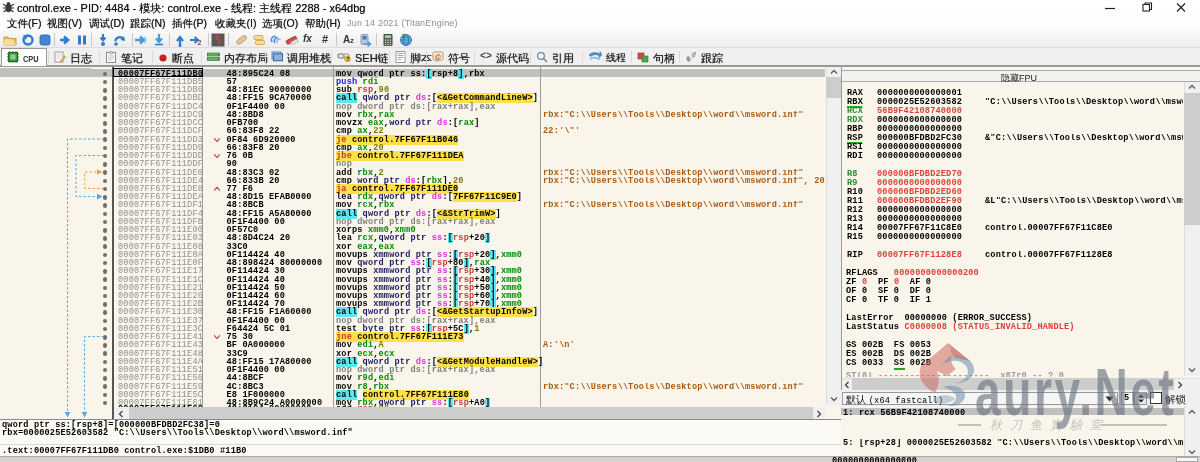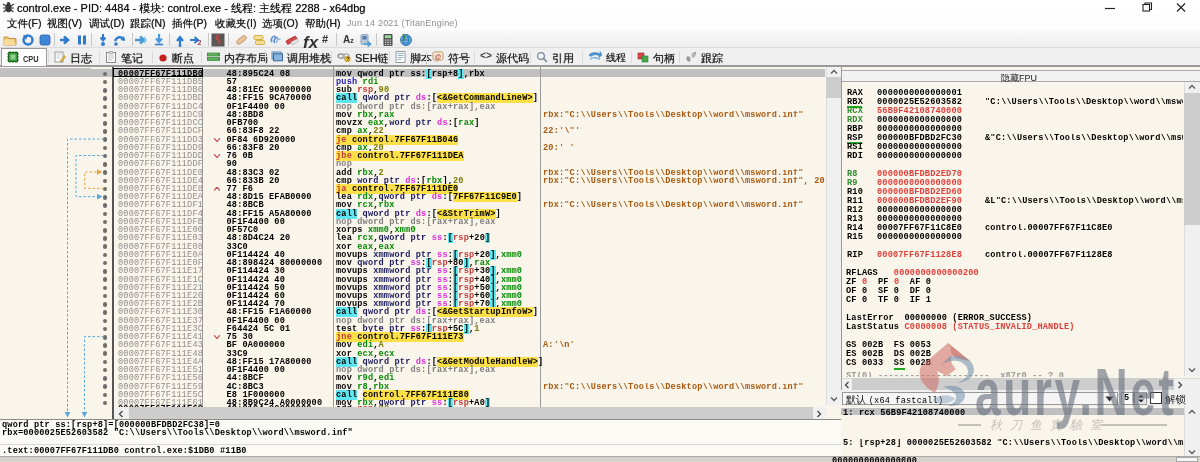--- a/index.html
+++ b/index.html
@@ -108,21 +108,21 @@
       <rect x="3.5" y="7.5" width="9" height="4" rx="1" fill="#f5de8e" stroke="#caa23c" stroke-width="0.8"></rect>
     </svg>
 <svg class="a" style="left:269px;top:33px" width="14" height="14" viewBox="0 0 14 14">
       <path d="M3 9 C1 6, 4 2, 7 4 M6 10 C4 8, 6 4, 9 5" stroke="#5a92d8" stroke-width="1.6" fill="none"></path>
       <path d="M8 10 C7 8, 9 5, 11.5 6.5" stroke="#9ab8d8" stroke-width="1.6" fill="none"></path>
     </svg>
 <svg class="a" style="left:285px;top:33px" width="14" height="14" viewBox="0 0 14 14">
       <rect x="1" y="5" width="11" height="4" rx="1" transform="rotate(-28 7 7)" fill="#d84848" stroke="#a82828" stroke-width="0.7"></rect>
       <rect x="6" y="7.6" width="7" height="3" transform="rotate(-28 9 9)" fill="#e8e8e8" stroke="#999" stroke-width="0.5"></rect>
     </svg>
-<div class="a" style="left:303px;top:33px;font-size:17px;font-style:italic;font-weight:bold;color:#333;font-family:'Liberation Sans',sans-serif">fx</div>
+<div class="a" style="left:303px;top:33px;font-size:10px;font-style:italic;font-weight:bold;color:#333;font-family:'Liberation Sans',sans-serif">fx</div>
 <div class="a" style="left:322px;top:33px;font-size:11px;font-weight:bold;color:#333">#</div>
 <div class="a" style="left:343px;top:34px;font-size:10px;font-weight:bold;color:#333">A<span style="font-size:7px">z</span></div>
 <svg class="a" style="left:358px;top:33px" width="14" height="14" viewBox="0 0 14 14">
       <rect x="3" y="1.5" width="7" height="10" rx="1.2" fill="#b8cad8" stroke="#7a92a8" stroke-width="0.8"></rect>
       <rect x="4.5" y="3" width="4" height="3.5" fill="#4a7ab0"></rect>
       <path d="M6 11 L12 11 M9.5 8.5 L12.5 11 L9.5 13.5" stroke="#4a9ad9" stroke-width="1.6" fill="none"></path>
     </svg>
 <svg class="a" style="left:381px;top:33px" width="14" height="14" viewBox="0 0 14 14">
       <rect x="2.5" y="1" width="9" height="12" rx="1" fill="#484848"></rect>
       <rect x="3.8" y="2.2" width="6.4" height="3" fill="#9ad89a"></rect>
@@ -269,21 +269,20 @@
 <div class="a m br" style="left:543px;top:127.41px;width:282px;overflow:hidden">22:'\"'</div>
 <div class="a m" style="left:118px;top:135.64px;font-weight:normal;color:#8f8f8f">00007FF67F111DD3</div>
 <div class="a m" style="left:226.5px;top:135.64px">0F84 6D920000</div>
 <svg class="a" style="left:214px;top:137.64px" width="6" height="4" viewBox="0 0 5 3.2">
       <path d="M0 0 L2.5 3 L5 0" stroke="#c85050" stroke-width="1.0" fill="none"></path>
     </svg>
 <div class="a m" style="left:336px;top:135.64px"><span class="yb"><span class="red">je</span> control.7FF67F11B046</span></div>
 <div class="a m" style="left:118px;top:143.87px;font-weight:normal;color:#8f8f8f">00007FF67F111DD9</div>
 <div class="a m" style="left:226.5px;top:143.87px">66:83F8 20</div>
 <div class="a m" style="left:336px;top:143.87px">cmp <span class="grn">ax</span>,<span class="ol">20</span></div>
-<div class="a m br" style="left:543px;top:143.87px;width:282px;overflow:hidden">20:' '</div>
 <div class="a m" style="left:118px;top:152.10px;font-weight:normal;color:#8f8f8f">00007FF67F111DDD</div>
 <div class="a m" style="left:226.5px;top:152.10px">76 0B</div>
 <svg class="a" style="left:214px;top:154.10px" width="6" height="4" viewBox="0 0 5 3.2">
       <path d="M0 0 L2.5 3 L5 0" stroke="#c85050" stroke-width="1.0" fill="none"></path>
     </svg>
 <div class="a m" style="left:336px;top:152.10px"><span class="yb"><span class="red">jbe</span> control.7FF67F111DEA</span></div>
 <div class="a m" style="left:118px;top:160.33px;font-weight:normal;color:#8f8f8f">00007FF67F111DDF</div>
 <div class="a m" style="left:226.5px;top:160.33px">90</div>
 <div class="a m" style="left:336px;top:160.33px"><span class="g">nop</span></div>
 <div class="a m" style="left:118px;top:168.56px;font-weight:normal;color:#8f8f8f">00007FF67F111DE0</div>

